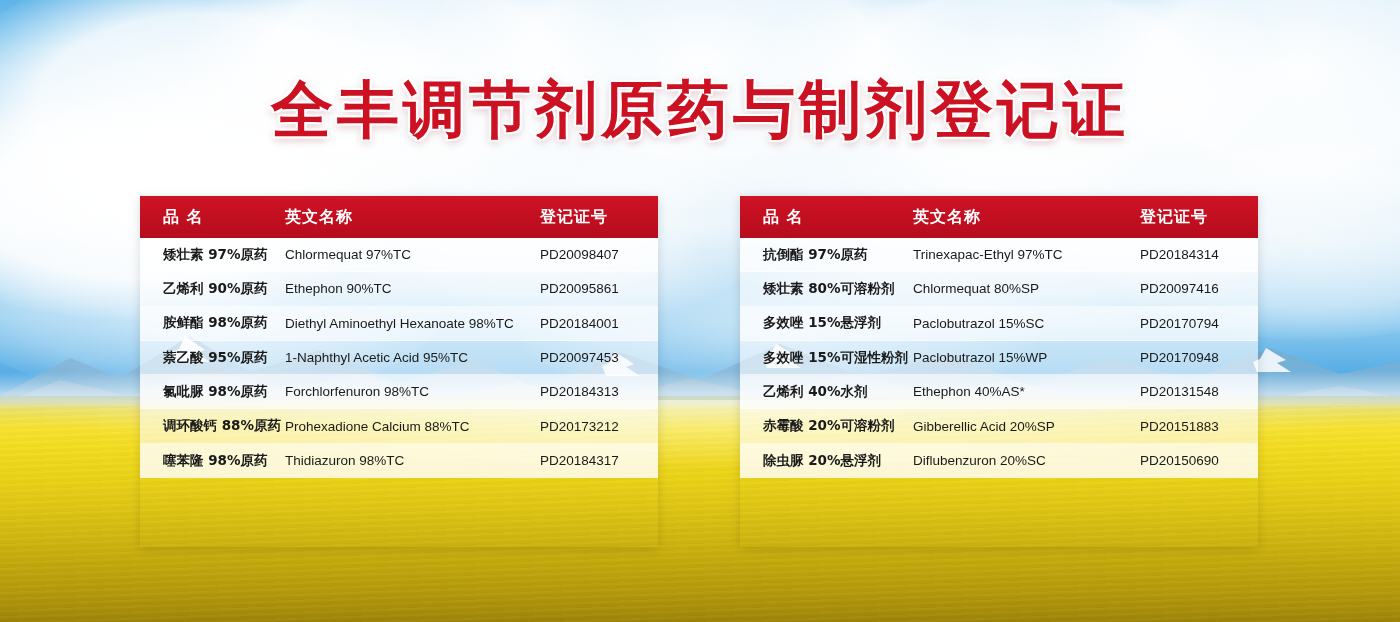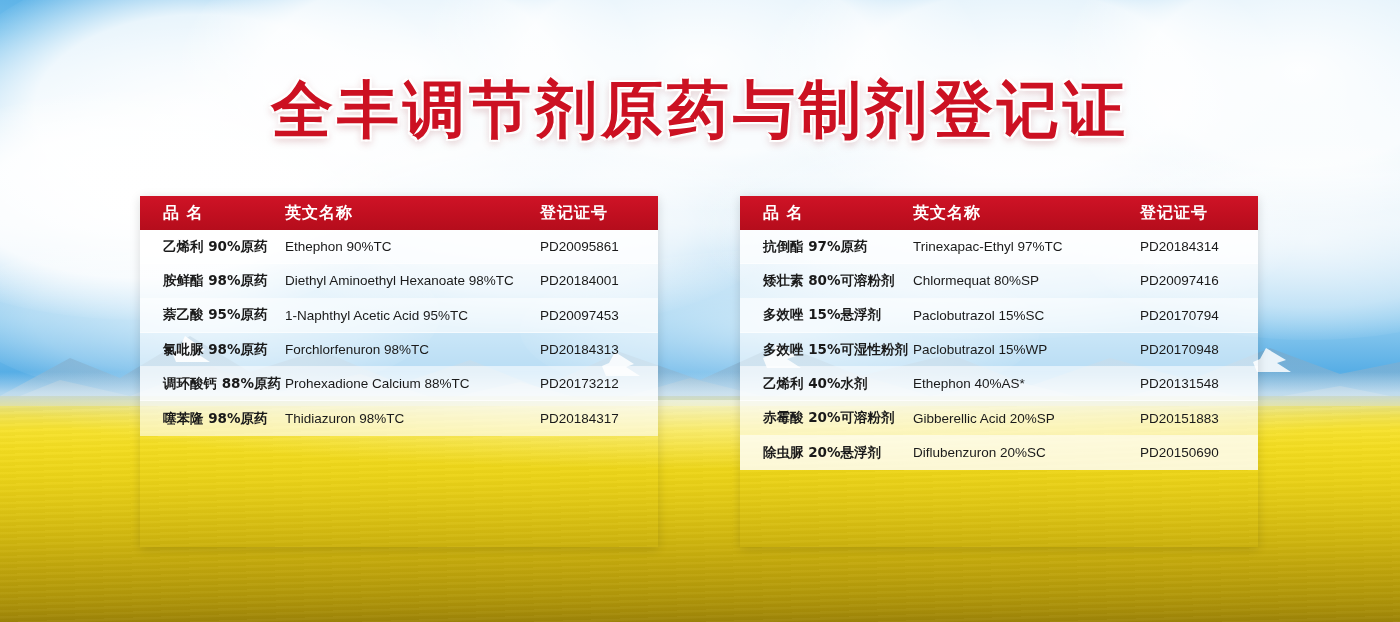--- a/index.html
+++ b/index.html
@@ -110,21 +110,21 @@
   .tables { position:absolute; left:0; top:0; width:1400px; height:622px; }
 
   .tbl {
     position:absolute; top:196px; width:518px; height:351px;
     box-shadow:0 2px 10px rgba(0,0,0,0.14);
   }
   .tbl.left  { left:140px; }
   .tbl.right { left:740px; }
 
   .thead {
-    height:34px;
+    height:42px;
     background:linear-gradient(180deg,#cf1326 0%,#c10f20 55%,#b50d1c 100%);
     display:flex; align-items:center;
   }
   .thead .th {
     color:#ffffff; font-weight:bold; font-size:16px;
     font-family:"DejaVu Sans","Liberation Sans",sans-serif;
     letter-spacing:1px;
   }
   .tbody { }
   .trow {
@@ -201,20 +201,25 @@
 <div class="tables">
 
   <div class="tbl left">
     <div class="thead">
       <div class="th col1">品 名</div>
       <div class="th col2">英文名称</div>
       <div class="th col3">登记证号</div>
     </div>
     <div class="tbody">
       <div class="trow">
+        <div class="cell name col1">矮壮素 97%原药</div>
+        <div class="cell en col2">Chlormequat 97%TC</div>
+        <div class="cell reg col3">PD20098407</div>
+      </div>
+      <div class="trow">
         <div class="cell name col1">乙烯利 90%原药</div>
         <div class="cell en col2">Ethephon 90%TC</div>
         <div class="cell reg col3">PD20095861</div>
       </div>
       <div class="trow">
         <div class="cell name col1">胺鲜酯 98%原药</div>
         <div class="cell en col2">Diethyl Aminoethyl Hexanoate 98%TC</div>
         <div class="cell reg col3">PD20184001</div>
       </div>
       <div class="trow">

